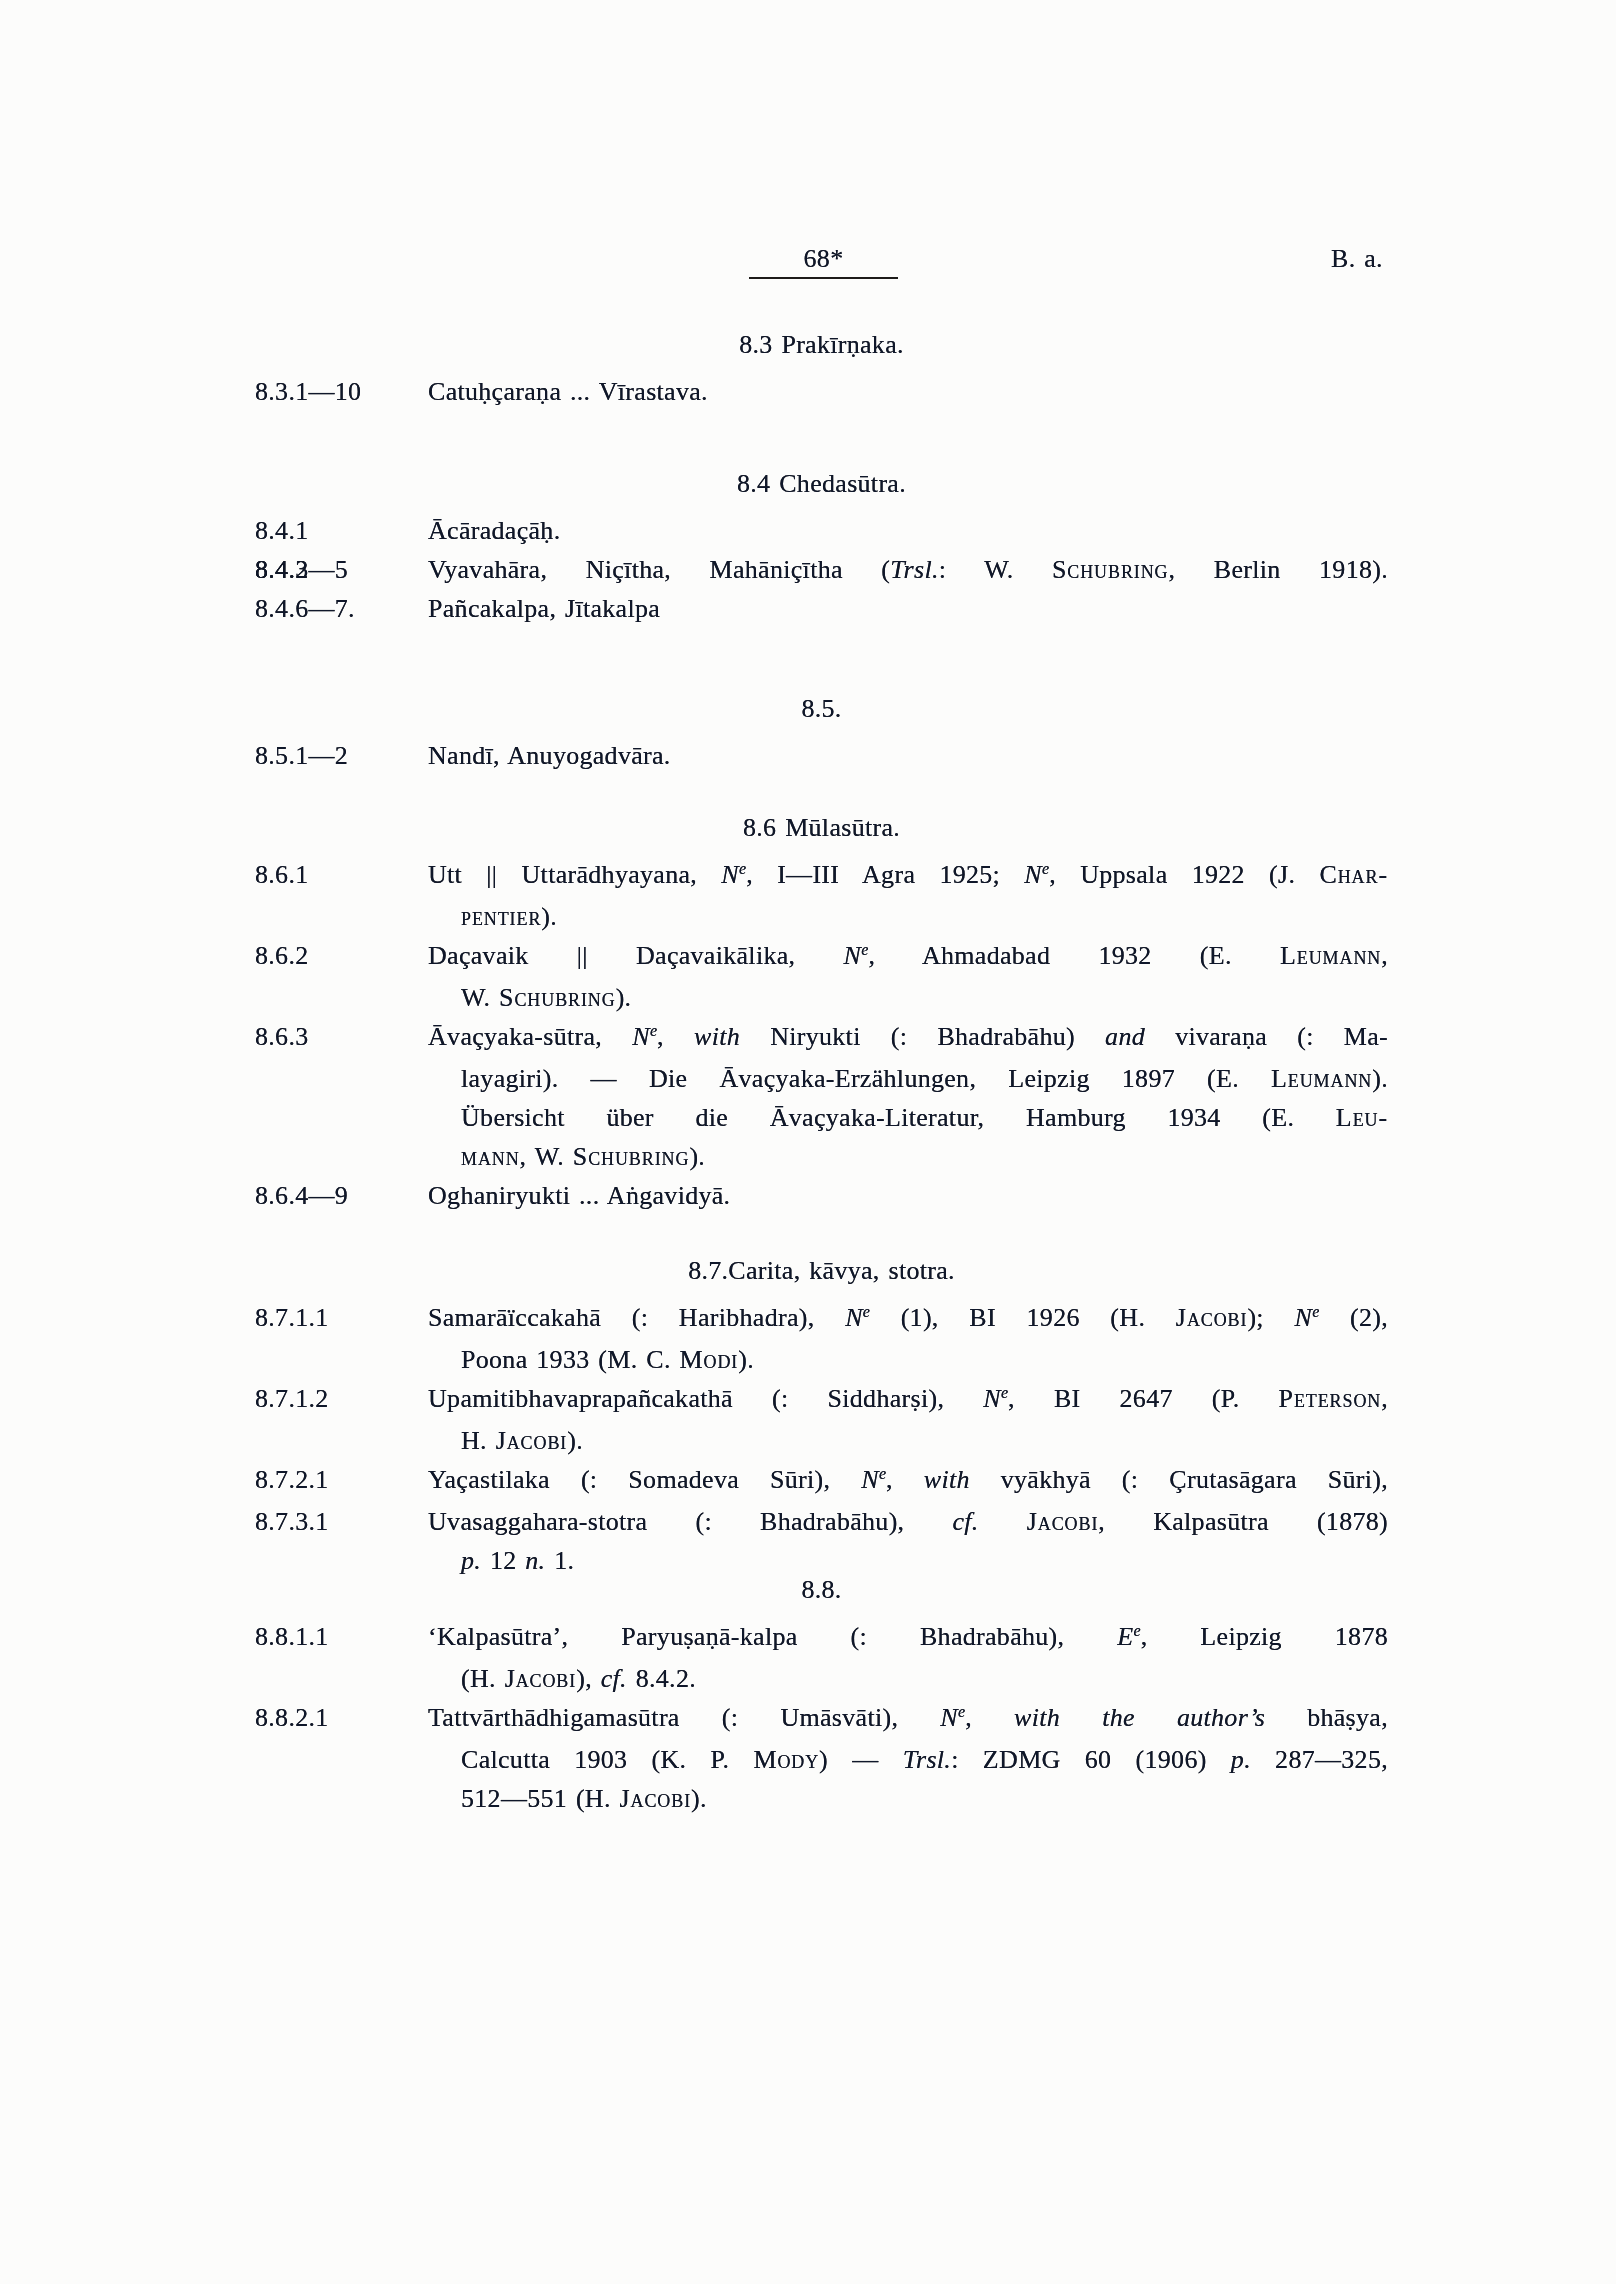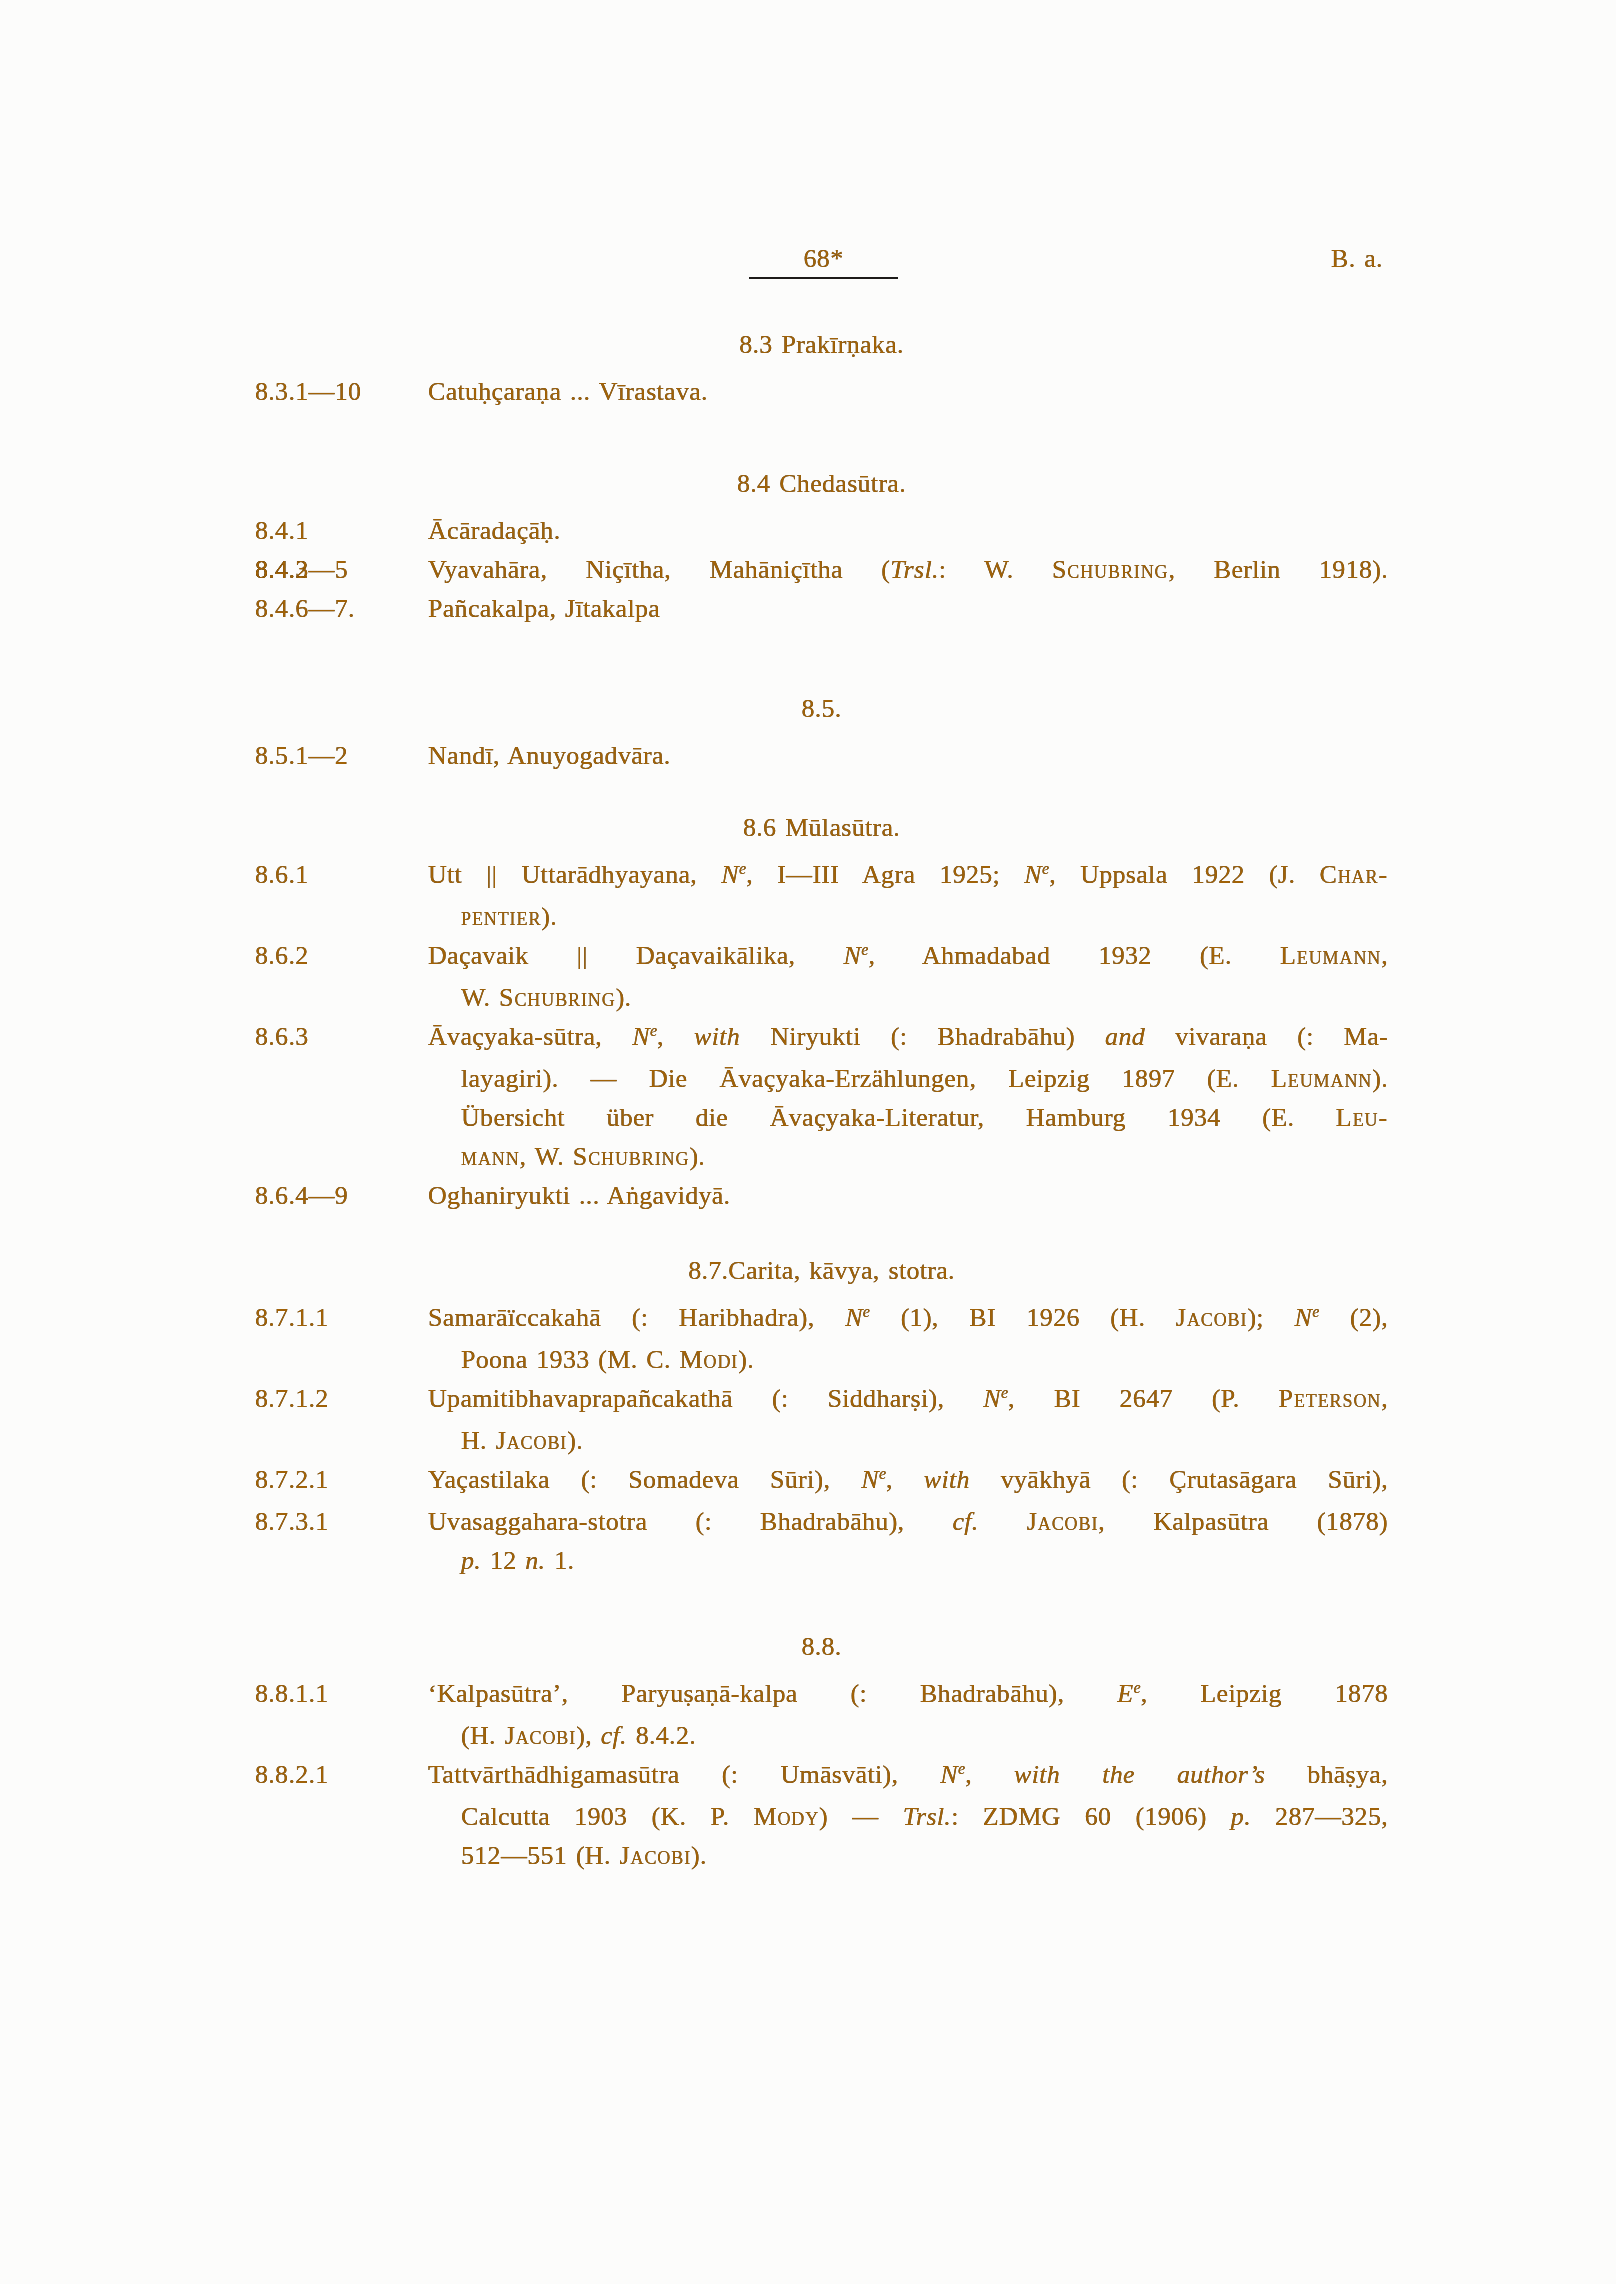--- a/index.html
+++ b/index.html
@@ -1,21 +1,21 @@
 <!DOCTYPE html>
 <html style="font-size:10.4px"><head>
 <meta charset="utf-8">
 <style>
   html, body { margin:0; padding:0; }
   body { background:#fcfcfb; }
   .page {
     position:relative;
     width:1616px; height:2284px;
     background:#fcfcfb;
-    color:#a16207;
+    color:#0f172a;
     font-family:"Liberation Serif","DejaVu Serif",serif;
     font-size:26px;
     letter-spacing:0.3px;
     word-spacing:2px;
     text-shadow:0 0 0.4px rgba(20,18,16,0.85);
     overflow:hidden;
   }
   .page-number {
     position:absolute; top:242px; left:749px; width:149px;
     text-align:center; line-height:33px; padding-bottom:2px;
@@ -24,21 +24,21 @@
   .header-right {
     position:absolute; top:242px; left:1331px; line-height:33px;
   }
   .sections { position:absolute; top:0; left:0; width:1504px; height:2284px; }
   .section { position:absolute; left:255px; width:1133px; }
   .sections .section:nth-child(1) { top:325px; }
   .sections .section:nth-child(2) { top:464px; }
   .sections .section:nth-child(3) { top:689px; }
   .sections .section:nth-child(4) { top:808px; }
   .sections .section:nth-child(5) { top:1251px; }
-  .sections .section:nth-child(6) { top:1627px; }
+  .sections .section:nth-child(6) { top:1570px; }
   .sec-heading { text-align:center; line-height:39px; margin-bottom:7.8px; }
   .entry { position:relative; padding-left:173px; }
   .entry-label { position:absolute; left:0; top:0; line-height:39px; white-space:pre; }
   .line { line-height:39px; }
   .line.indent { padding-left:33px; }
   .line.just { text-align:justify; text-align-last:justify; }
   .seg-i { font-style:italic; }
   .seg-isup { font-style:italic; font-size:62%; position:relative; top:-0.55em; letter-spacing:0; }
   .seg-sc { font-variant:small-caps; letter-spacing:0.9px; }
 </style>

